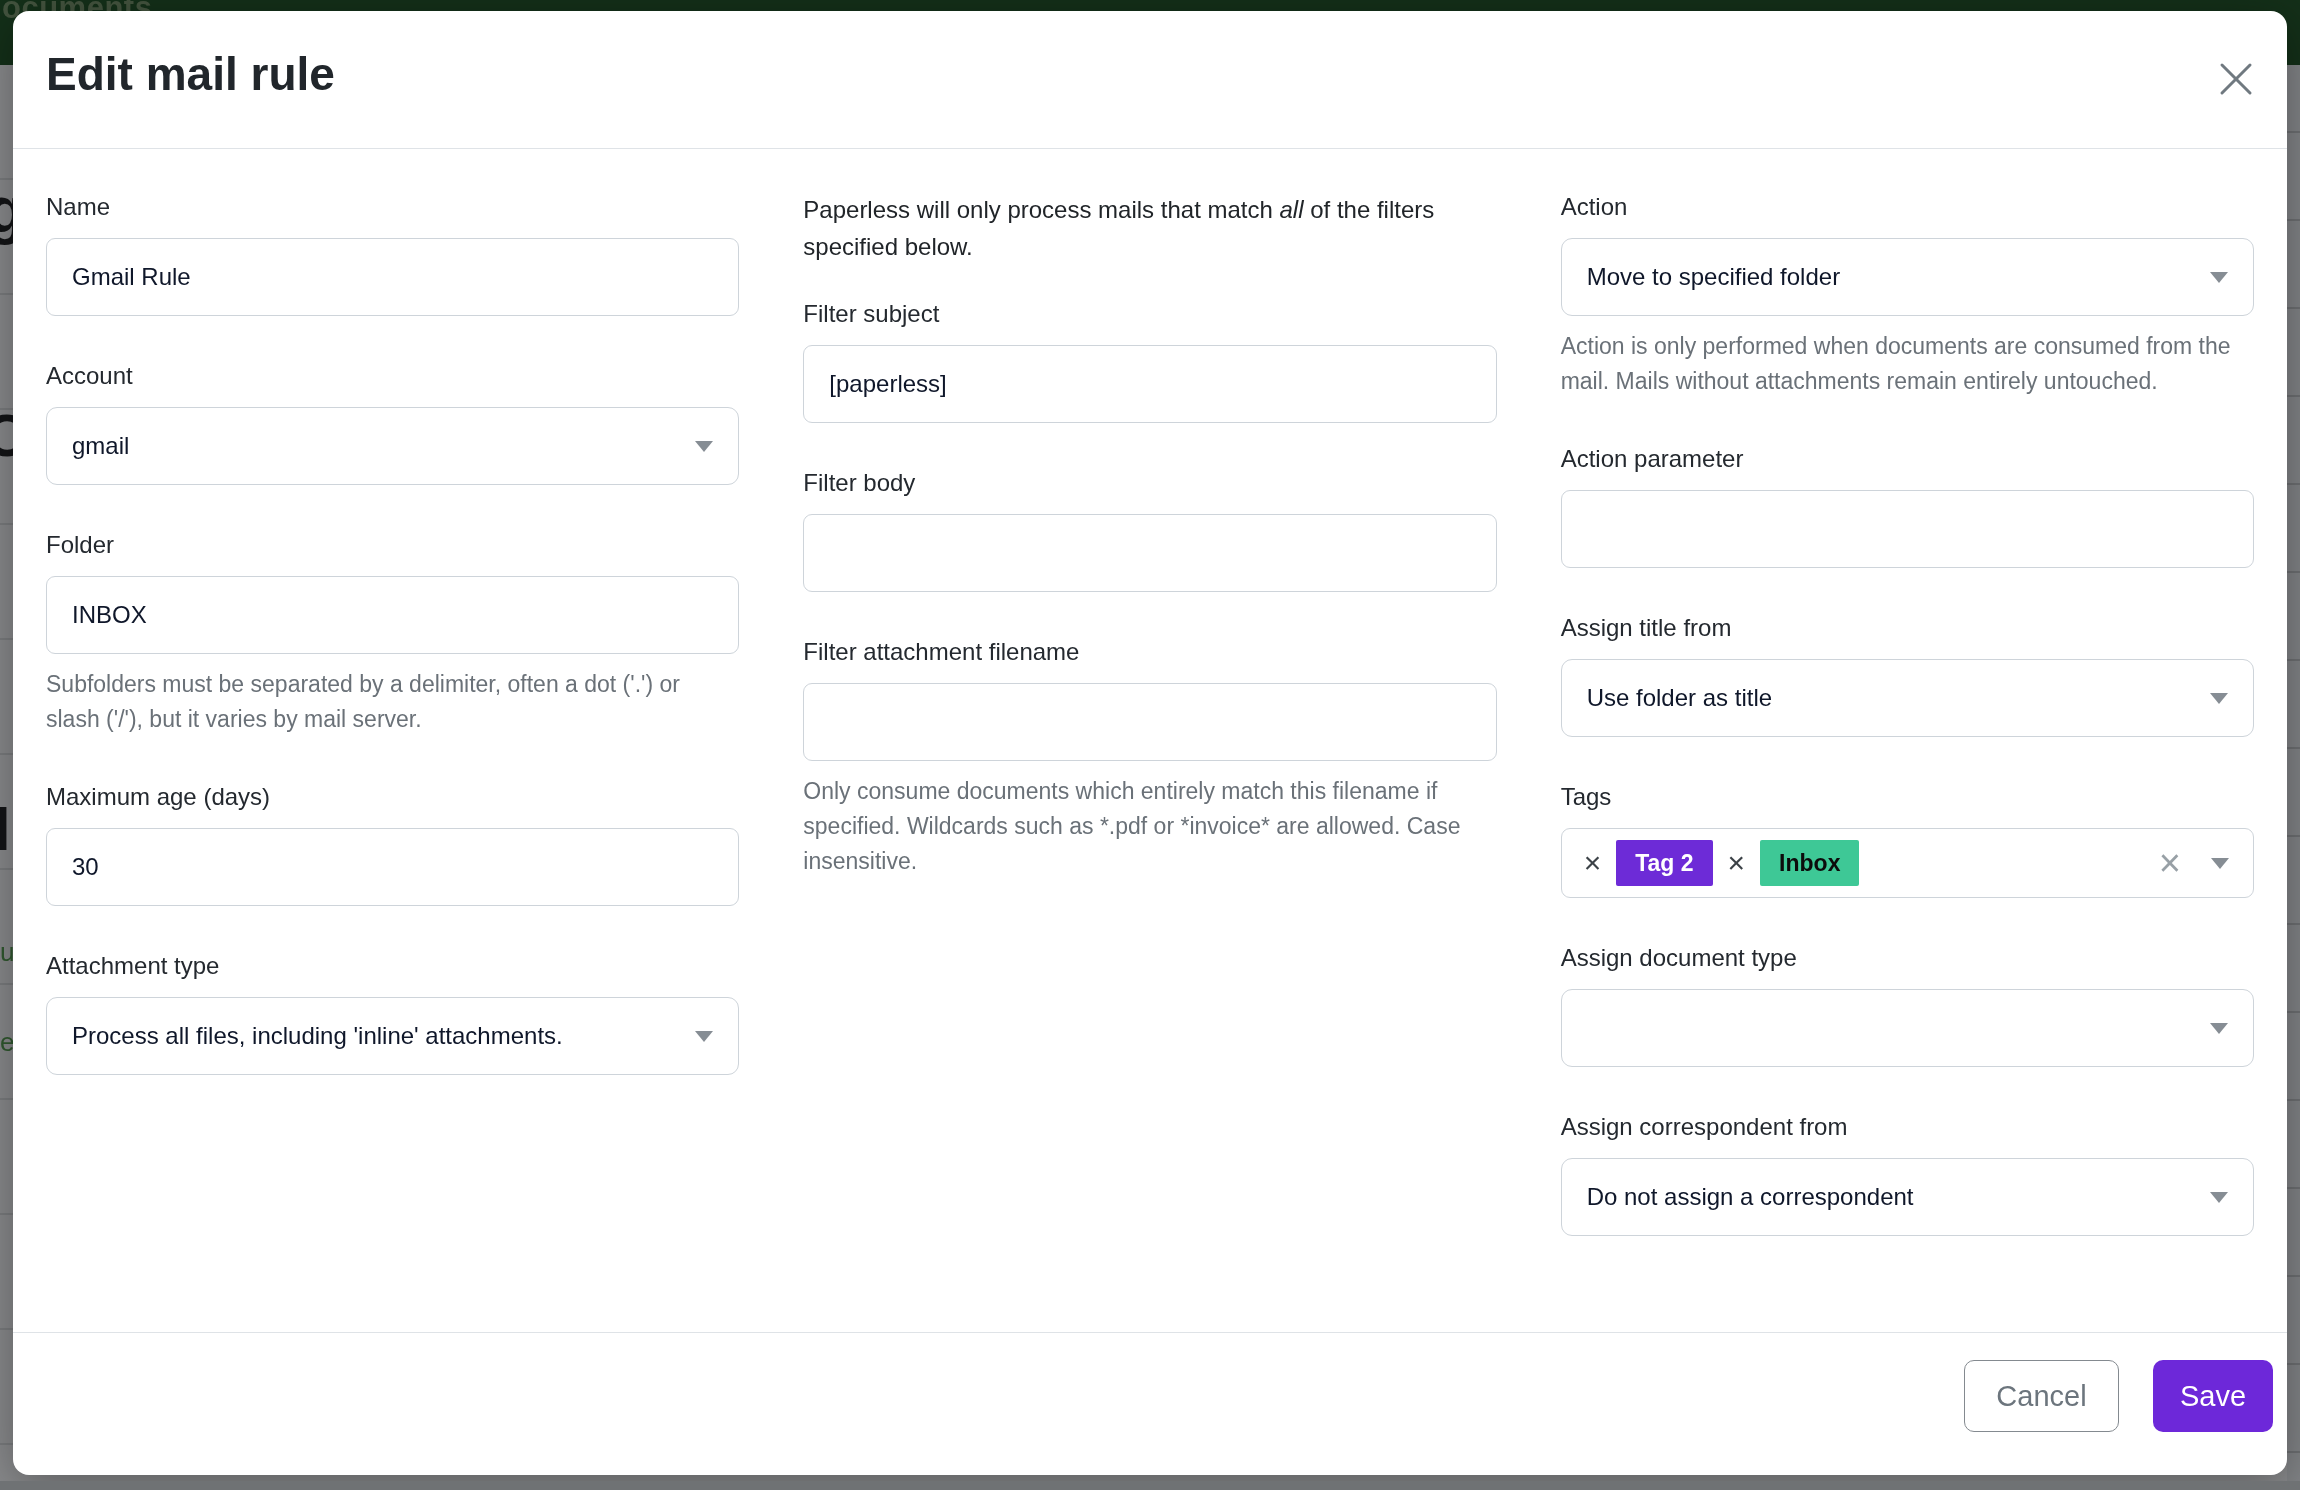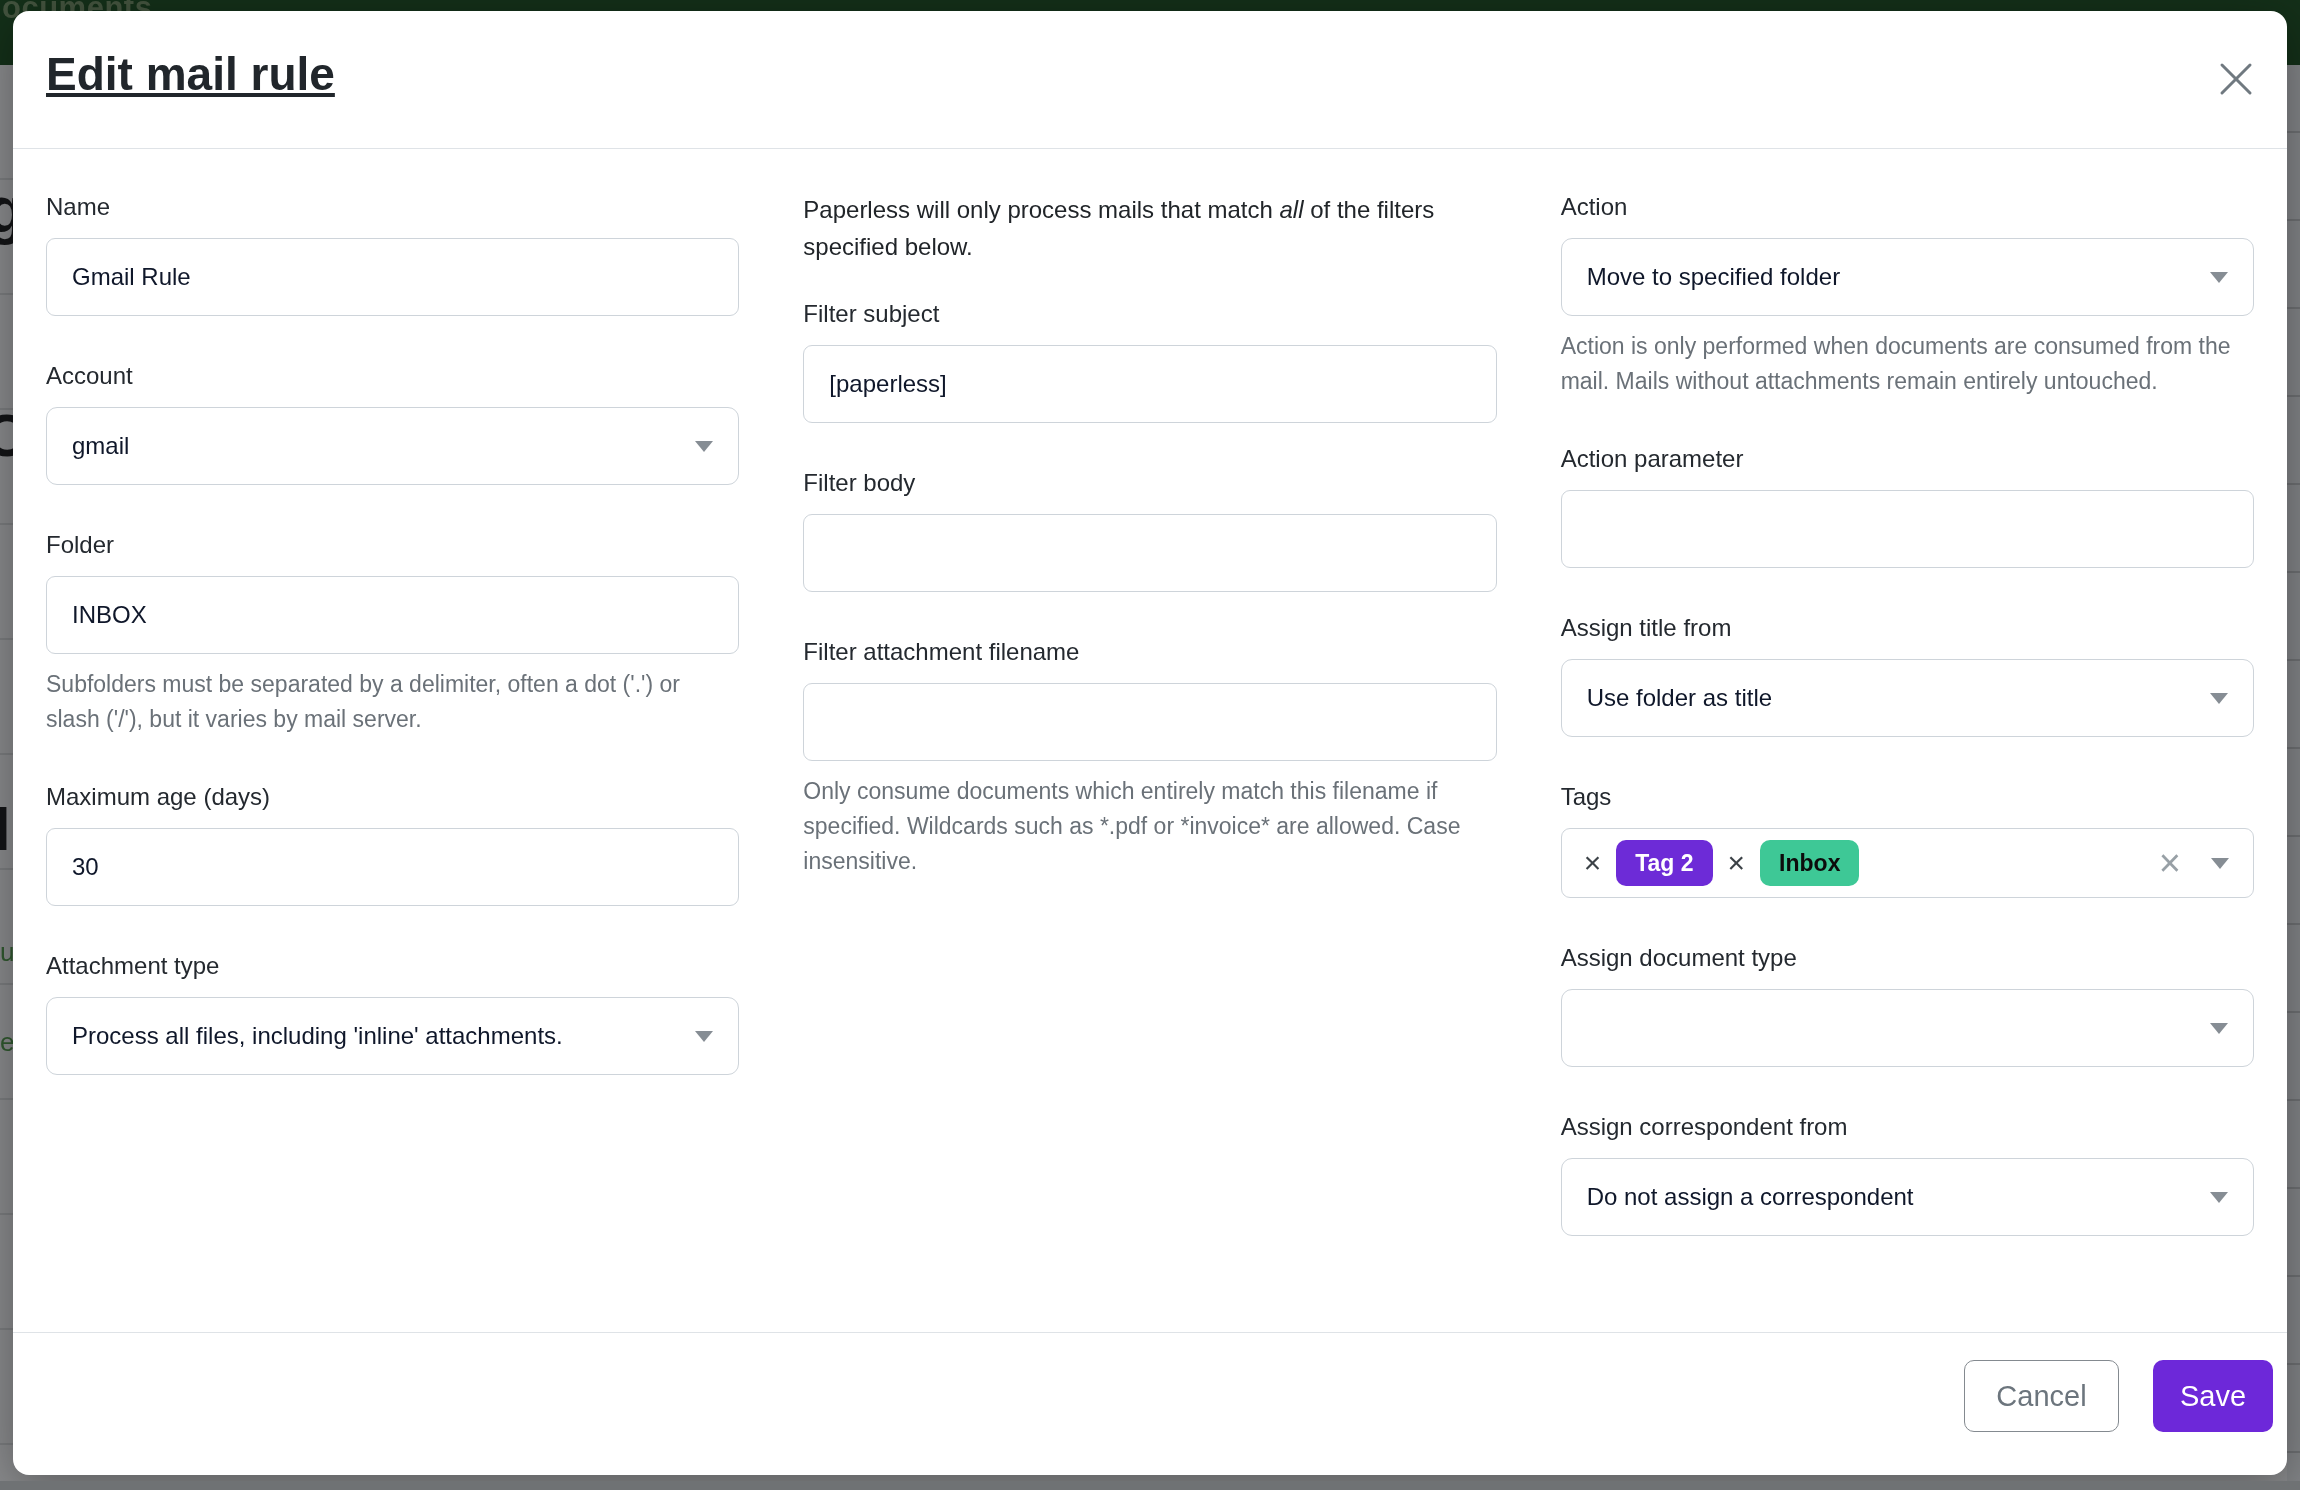--- a/index.html
+++ b/index.html
@@ -45,21 +45,21 @@
     position: absolute; left: 13px; top: 11px; width: 2274px; height: 1464px;
     background: #ffffff; border-radius: 16px;
     box-shadow: 0 10px 50px rgba(0,0,0,.35);
     z-index: 2; display: flex; flex-direction: column;
   }
   .modal-header {
     position: relative; flex: 0 0 auto;
     padding: 34px 33px 45px 33px;
     border-bottom: 1.5px solid #dfe3e7;
   }
-  .modal-title { font-size: 46px; font-weight: 700; color: #21262b; line-height: 58px; text-decoration: underline; }
+  .modal-title { font-size: 46px; font-weight: 700; color: #21262b; line-height: 58px; }
   .close-btn {
     position: absolute; top: 48px; right: 30px; width: 42px; height: 42px;
     background: none; border: none; cursor: pointer;
     display: flex; align-items: center; justify-content: center;
   }
   .modal-body {
     flex: 1 1 auto; padding: 42px 33px 0 33px;
     display: flex; gap: 64px;
   }
   .col { flex: 1 1 0; min-width: 0; }
@@ -96,21 +96,21 @@
     width: 100%; height: 70px;
     border: 1.5px solid #ced4da; border-radius: 9px; background: #fff;
     display: flex; align-items: center; padding: 0 24px 0 20px; gap: 13px;
     cursor: text;
   }
   .remove-x {
     background: none; border: none; cursor: pointer;
     font-size: 30px; line-height: 30px; color: #3c4247; font-family: inherit; padding: 0 2px;
   }
   .tag-badge {
-    height: 46px; padding: 0 19px; border-radius: 10px;
+    height: 46px; padding: 0 19px; border-radius: 2px;
     display: flex; align-items: center;
     font-size: 23px; font-weight: 700; white-space: nowrap;
   }
   .tags-right { margin-left: auto; display: flex; align-items: center; gap: 30px; }
   .clear-x {
     background: none; border: none; cursor: pointer;
     font-size: 38px; line-height: 38px; color: #98a0a6; font-family: inherit;
   }
 
   .modal-footer {

